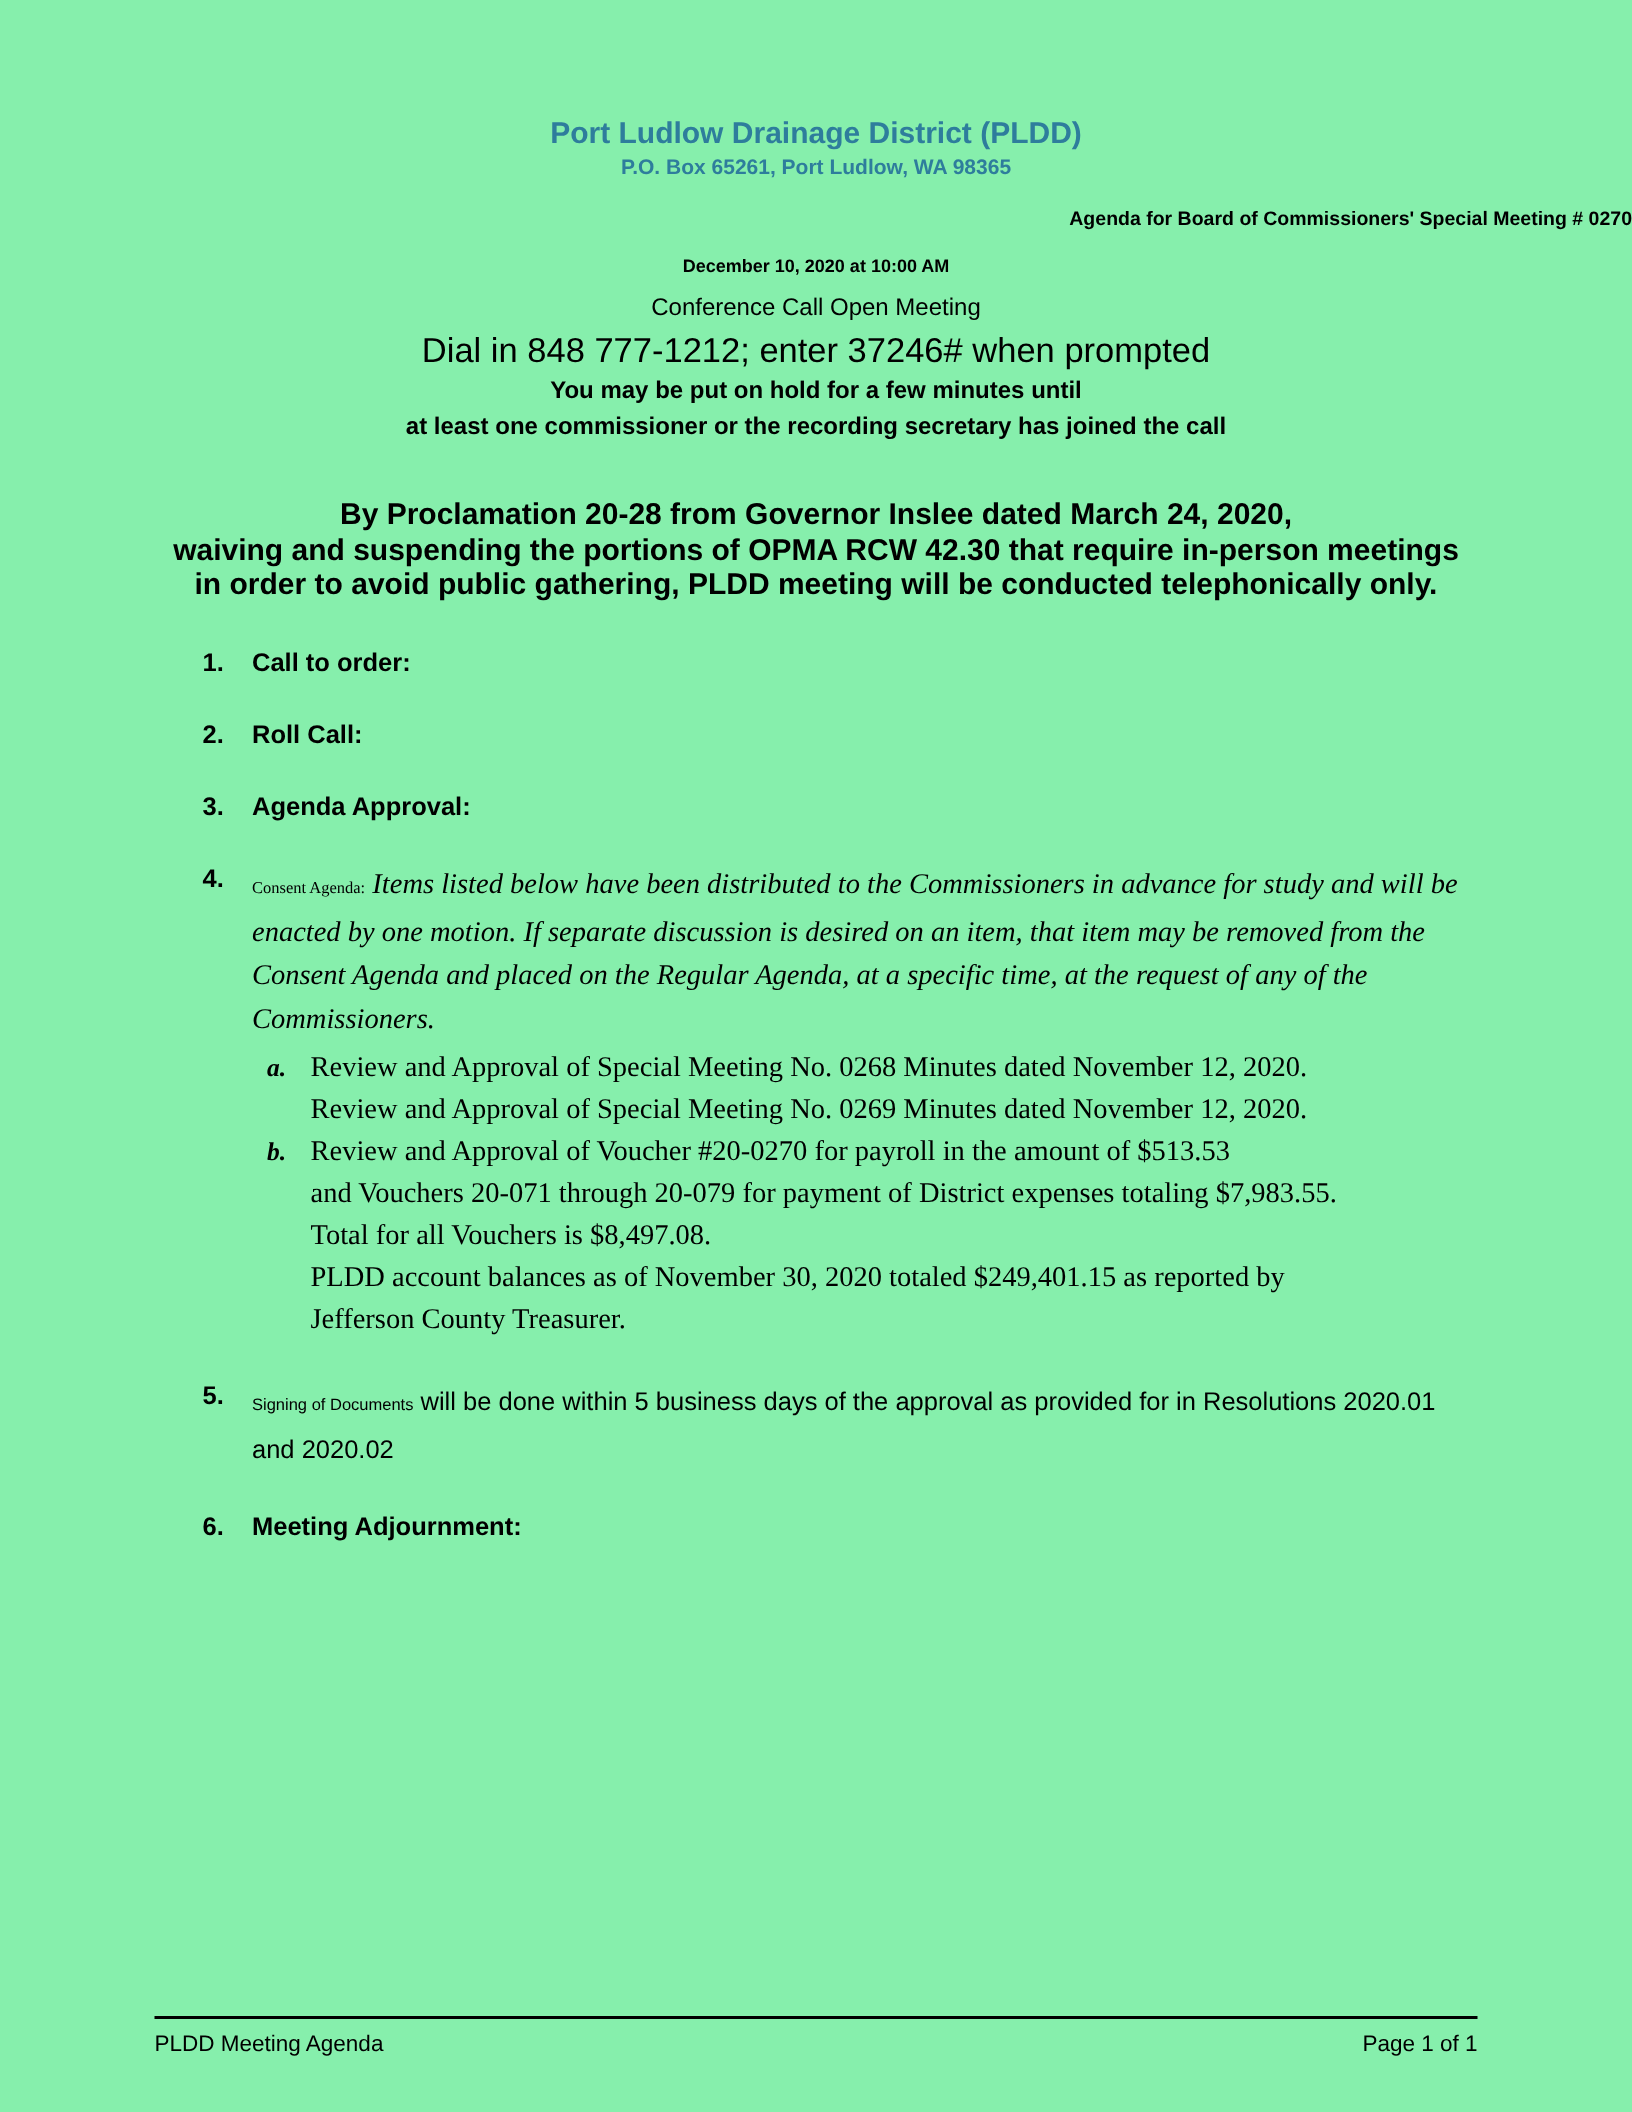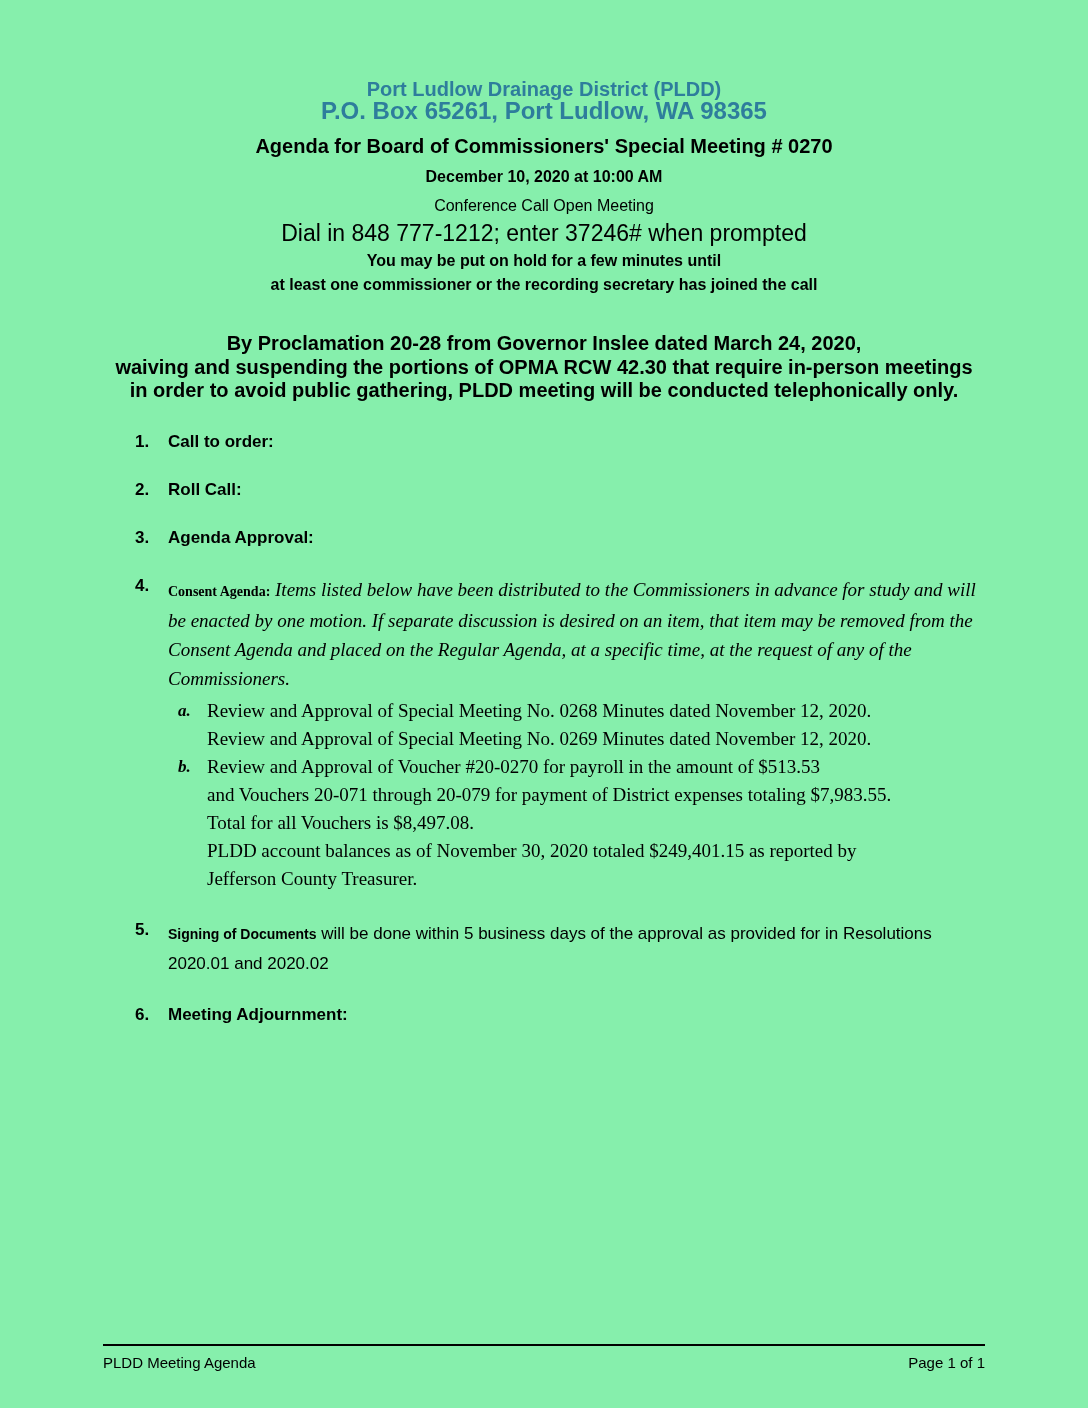--- a/index.html
+++ b/index.html
@@ -4,35 +4,35 @@
 <style>
   * { margin:0; padding:0; box-sizing:border-box; }
   html,body { background:#ffffff; }
   body { width:1088px; height:1408px; position:relative; font-family:"Liberation Sans", sans-serif; color:#000; }
 
   .page { width:1088px; height:1408px; position:relative; background:#86efac; overflow:hidden; }
 
   
   .header { text-align:center; padding-top:78px; }
   .org-name    { font-size:20px; font-weight:bold; color:#2e7d9c; line-height:22px; }
-  .address     { font-size:24px; font-weight:bold; color:#2e7d9c; line-height:22px; }
-  .meeting-title    { font-size:20px; font-weight:bold; margin-top:14px; line-height:20px; }
-  .meeting-datetime { font-size:16px; font-weight:bold; margin-top:11px; line-height:20px; }
+  .address     { font-size:14px; font-weight:bold; color:#2e7d9c; line-height:22px; }
+  .meeting-title    { font-size:13px; font-weight:bold; margin-top:14px; line-height:20px;text-align:right; }
+  .meeting-datetime { font-size:12px; font-weight:bold; margin-top:11px; line-height:20px; }
   .meeting-format   { font-size:16px; font-weight:normal; margin-top:9px;  line-height:20px; }
   .dial-in          { font-size:23px; font-weight:normal; margin-top:3px;  line-height:28px; }
   .hold-notice      { font-size:16px; font-weight:bold; margin-top:2px;  line-height:24px; }
   .proclamation     { font-size:20px; font-weight:bold; margin-top:35px; line-height:23.5px; }
 
   
   .agenda-list { margin-top:28px; padding-left:135px; padding-right:100px; }
   .agenda-item { margin-bottom:26px; display:flex; }
   .item-number { width:33px; flex:0 0 33px; font-size:17px; font-weight:bold; line-height:22px; }
   .item-content { flex:1; max-width:815px; }
   .item-title { font-size:17px; font-weight:bold; line-height:22px; }
-  .item-title-inline { font-size:14px; font-weight:bold; }
+  .item-title-inline { font-size:11px; font-weight:normal; }
   .item-body-serif { font-family:"Liberation Serif", serif; font-size:19px; font-weight:normal;font-style:italic; }
   .item-para-serif { font-family:"Liberation Serif", serif; font-size:19px; line-height:29px; }
   .item-para-sans { font-size:17px; line-height:29px; }
   .item-body-sans { font-size:17px; font-weight:normal; }
 
   
   .sub-list { margin-top:4px; }
   .sub-item { display:flex; }
   .sub-letter { flex:0 0 39px; padding-left:10px; font-family:"Liberation Serif", serif;
                 font-weight:bold; font-style:italic; font-size:17px; line-height:28px; }

